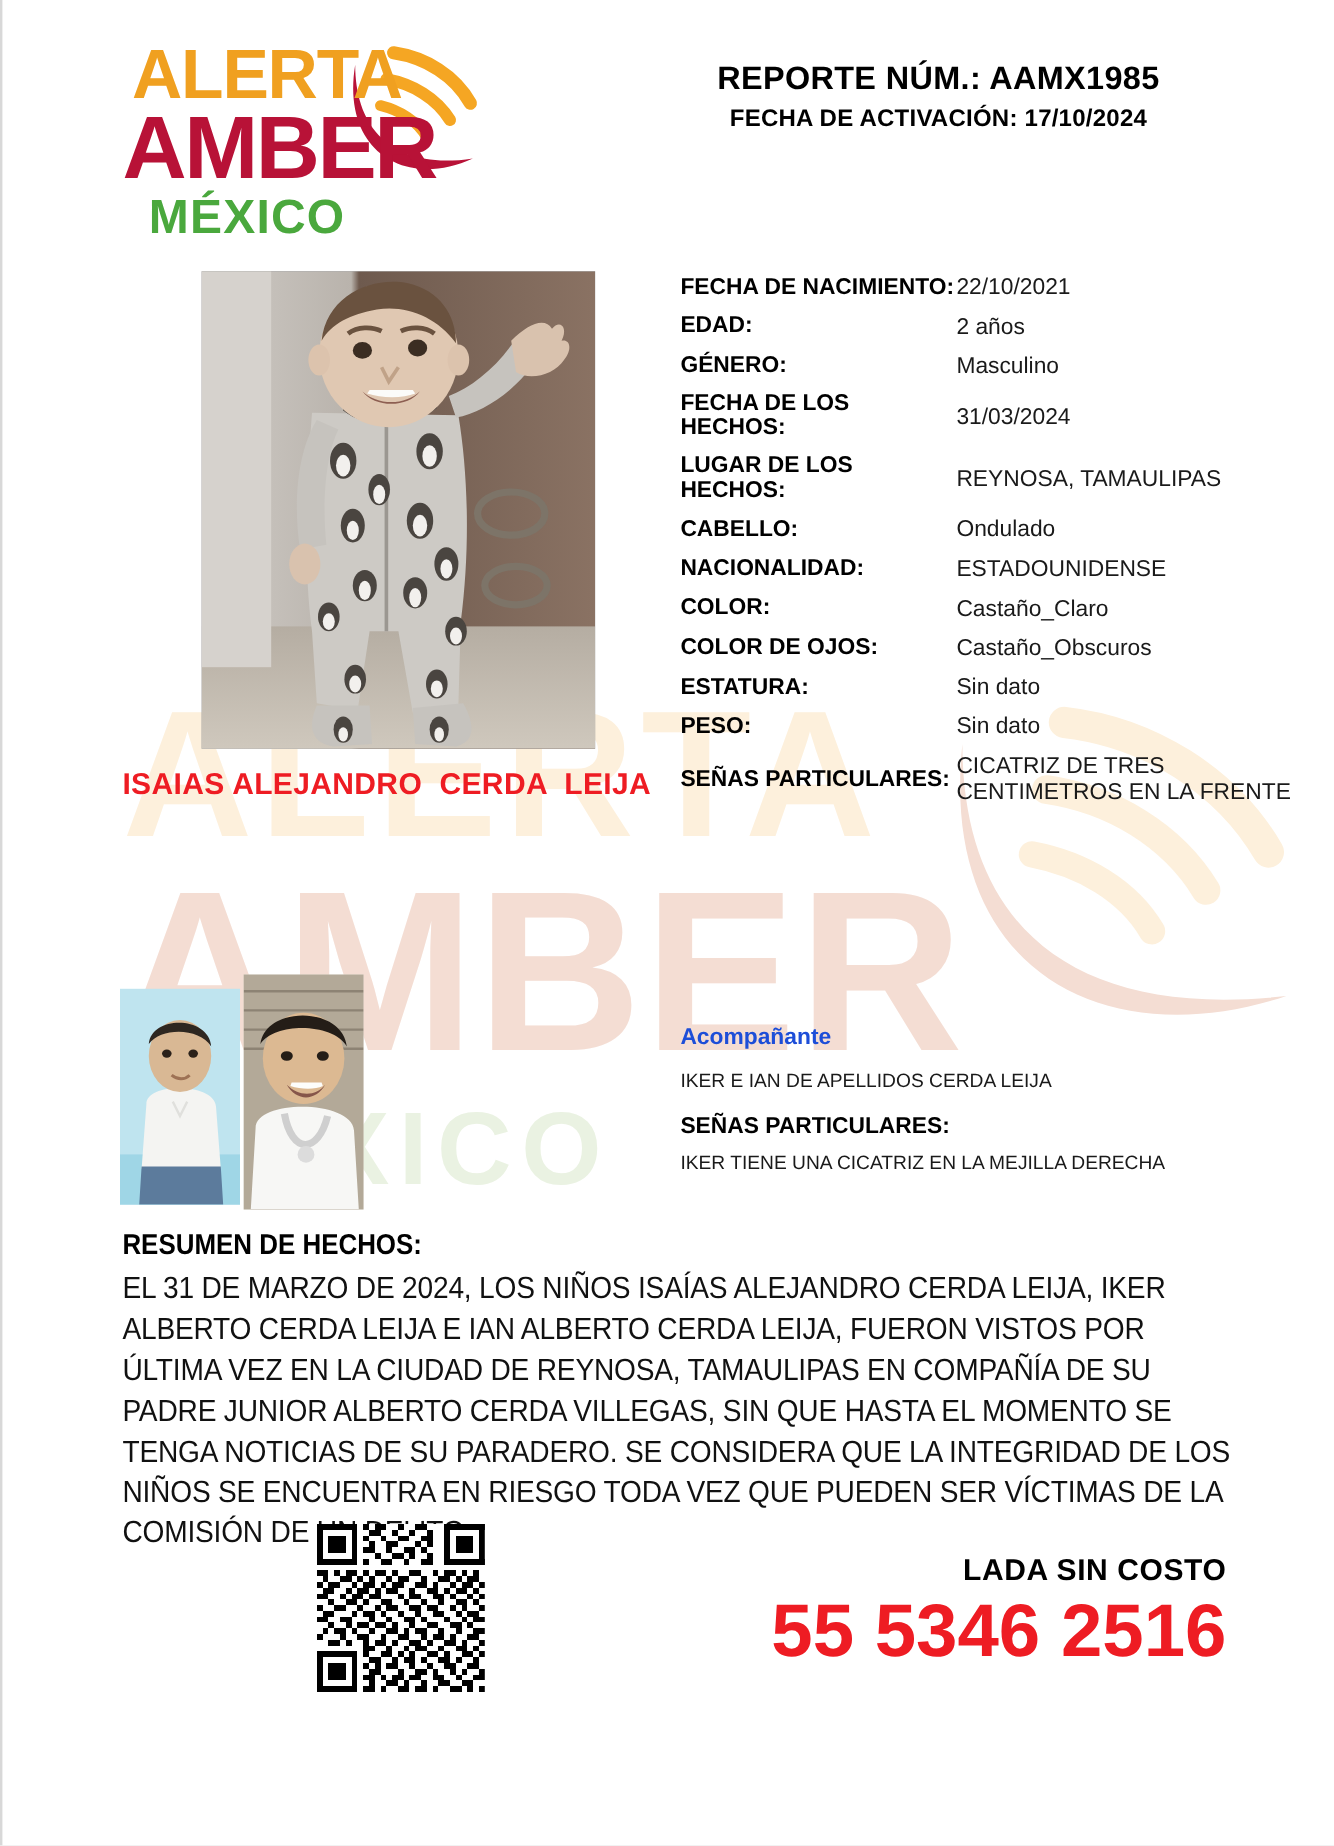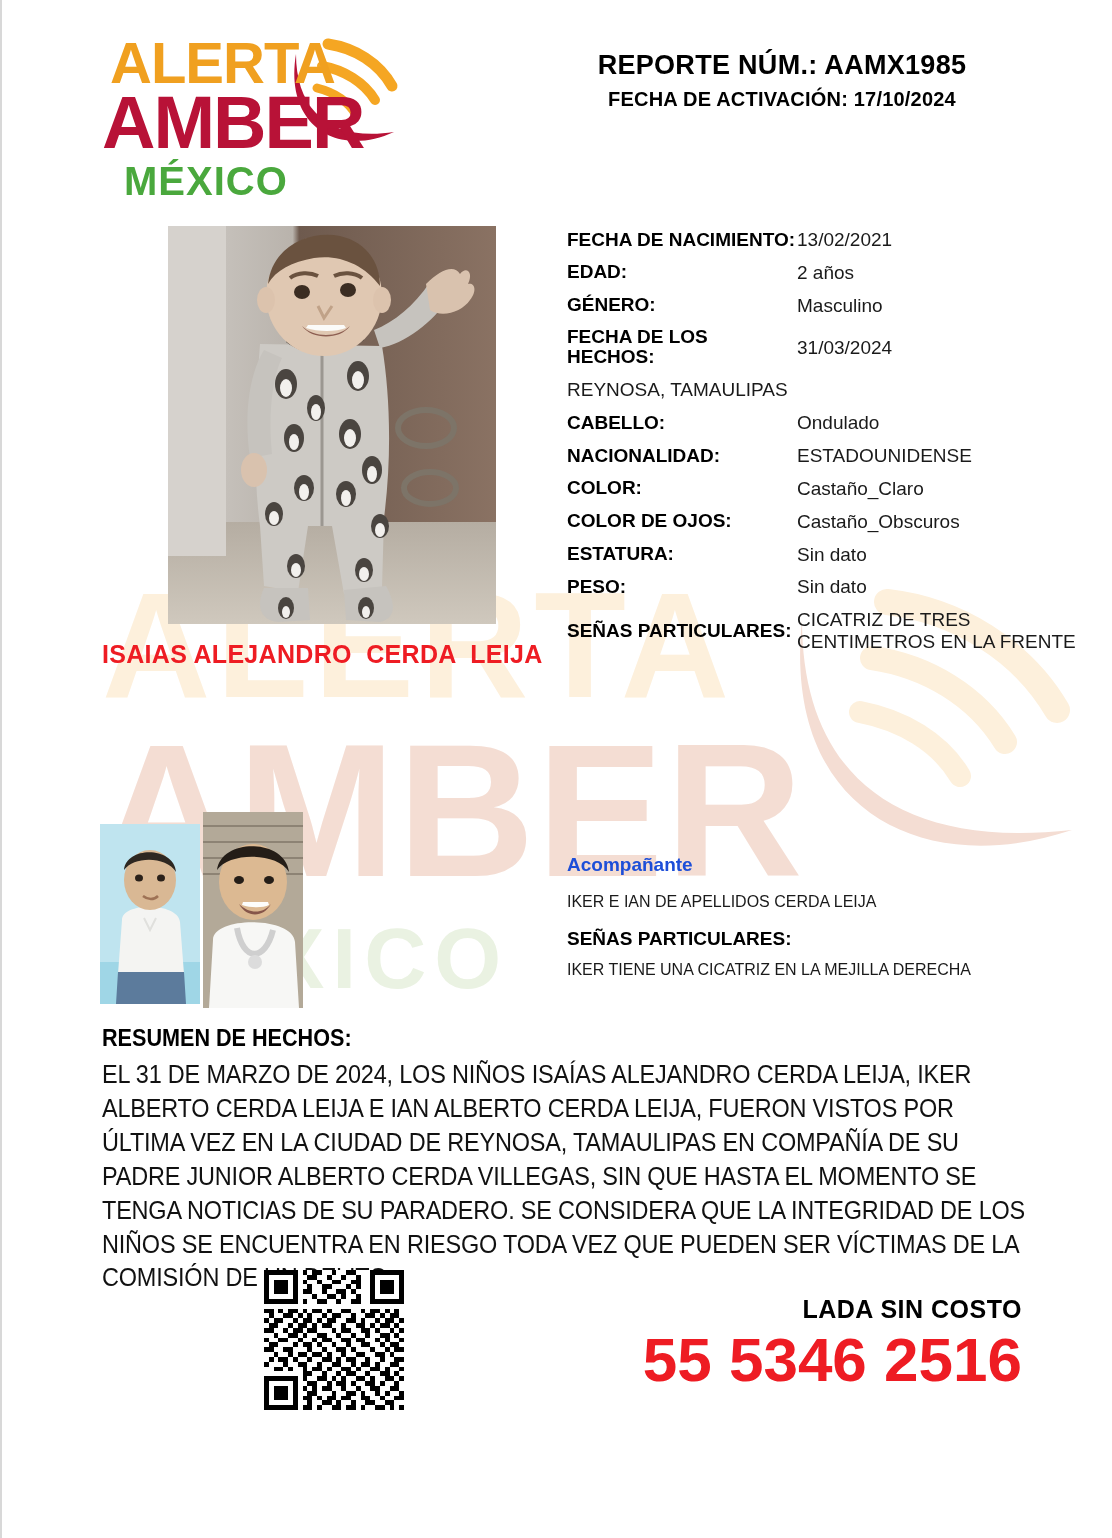--- a/index.html
+++ b/index.html
@@ -417,35 +417,36 @@
       <path d="M134,100 C146,112 170,112 182,100 C172,114 144,114 134,100 Z" fill="#8d5f52"></path>
       <path d="M138,102 C150,106 168,106 178,102 L176,99 L140,99 Z" fill="#fbfbf9"></path>
     </svg>
   </div>
 
   <div class="photo-caption">ISAIAS ALEJANDRO  CERDA  LEIJA</div>
 
   <div class="details">
     <div class="drow">
       <div class="dlabel">FECHA DE NACIMIENTO:</div>
-      <div class="dvalue">13/02/2021</div>
+      <div class="dvalue">22/10/2021</div>
     </div>
     <div class="drow">
       <div class="dlabel">EDAD:</div>
       <div class="dvalue">2 años</div>
     </div>
     <div class="drow">
       <div class="dlabel">GÉNERO:</div>
       <div class="dvalue">Masculino</div>
     </div>
     <div class="drow tall">
       <div class="dlabel">FECHA DE LOS HECHOS:</div>
       <div class="dvalue">31/03/2024</div>
     </div>
     <div class="drow tall">
+      <div class="dlabel">LUGAR DE LOS HECHOS:</div>
       <div class="dvalue">REYNOSA, TAMAULIPAS</div>
     </div>
     <div class="drow">
       <div class="dlabel">CABELLO:</div>
       <div class="dvalue">Ondulado</div>
     </div>
     <div class="drow">
       <div class="dlabel">NACIONALIDAD:</div>
       <div class="dvalue">ESTADOUNIDENSE</div>
     </div>

